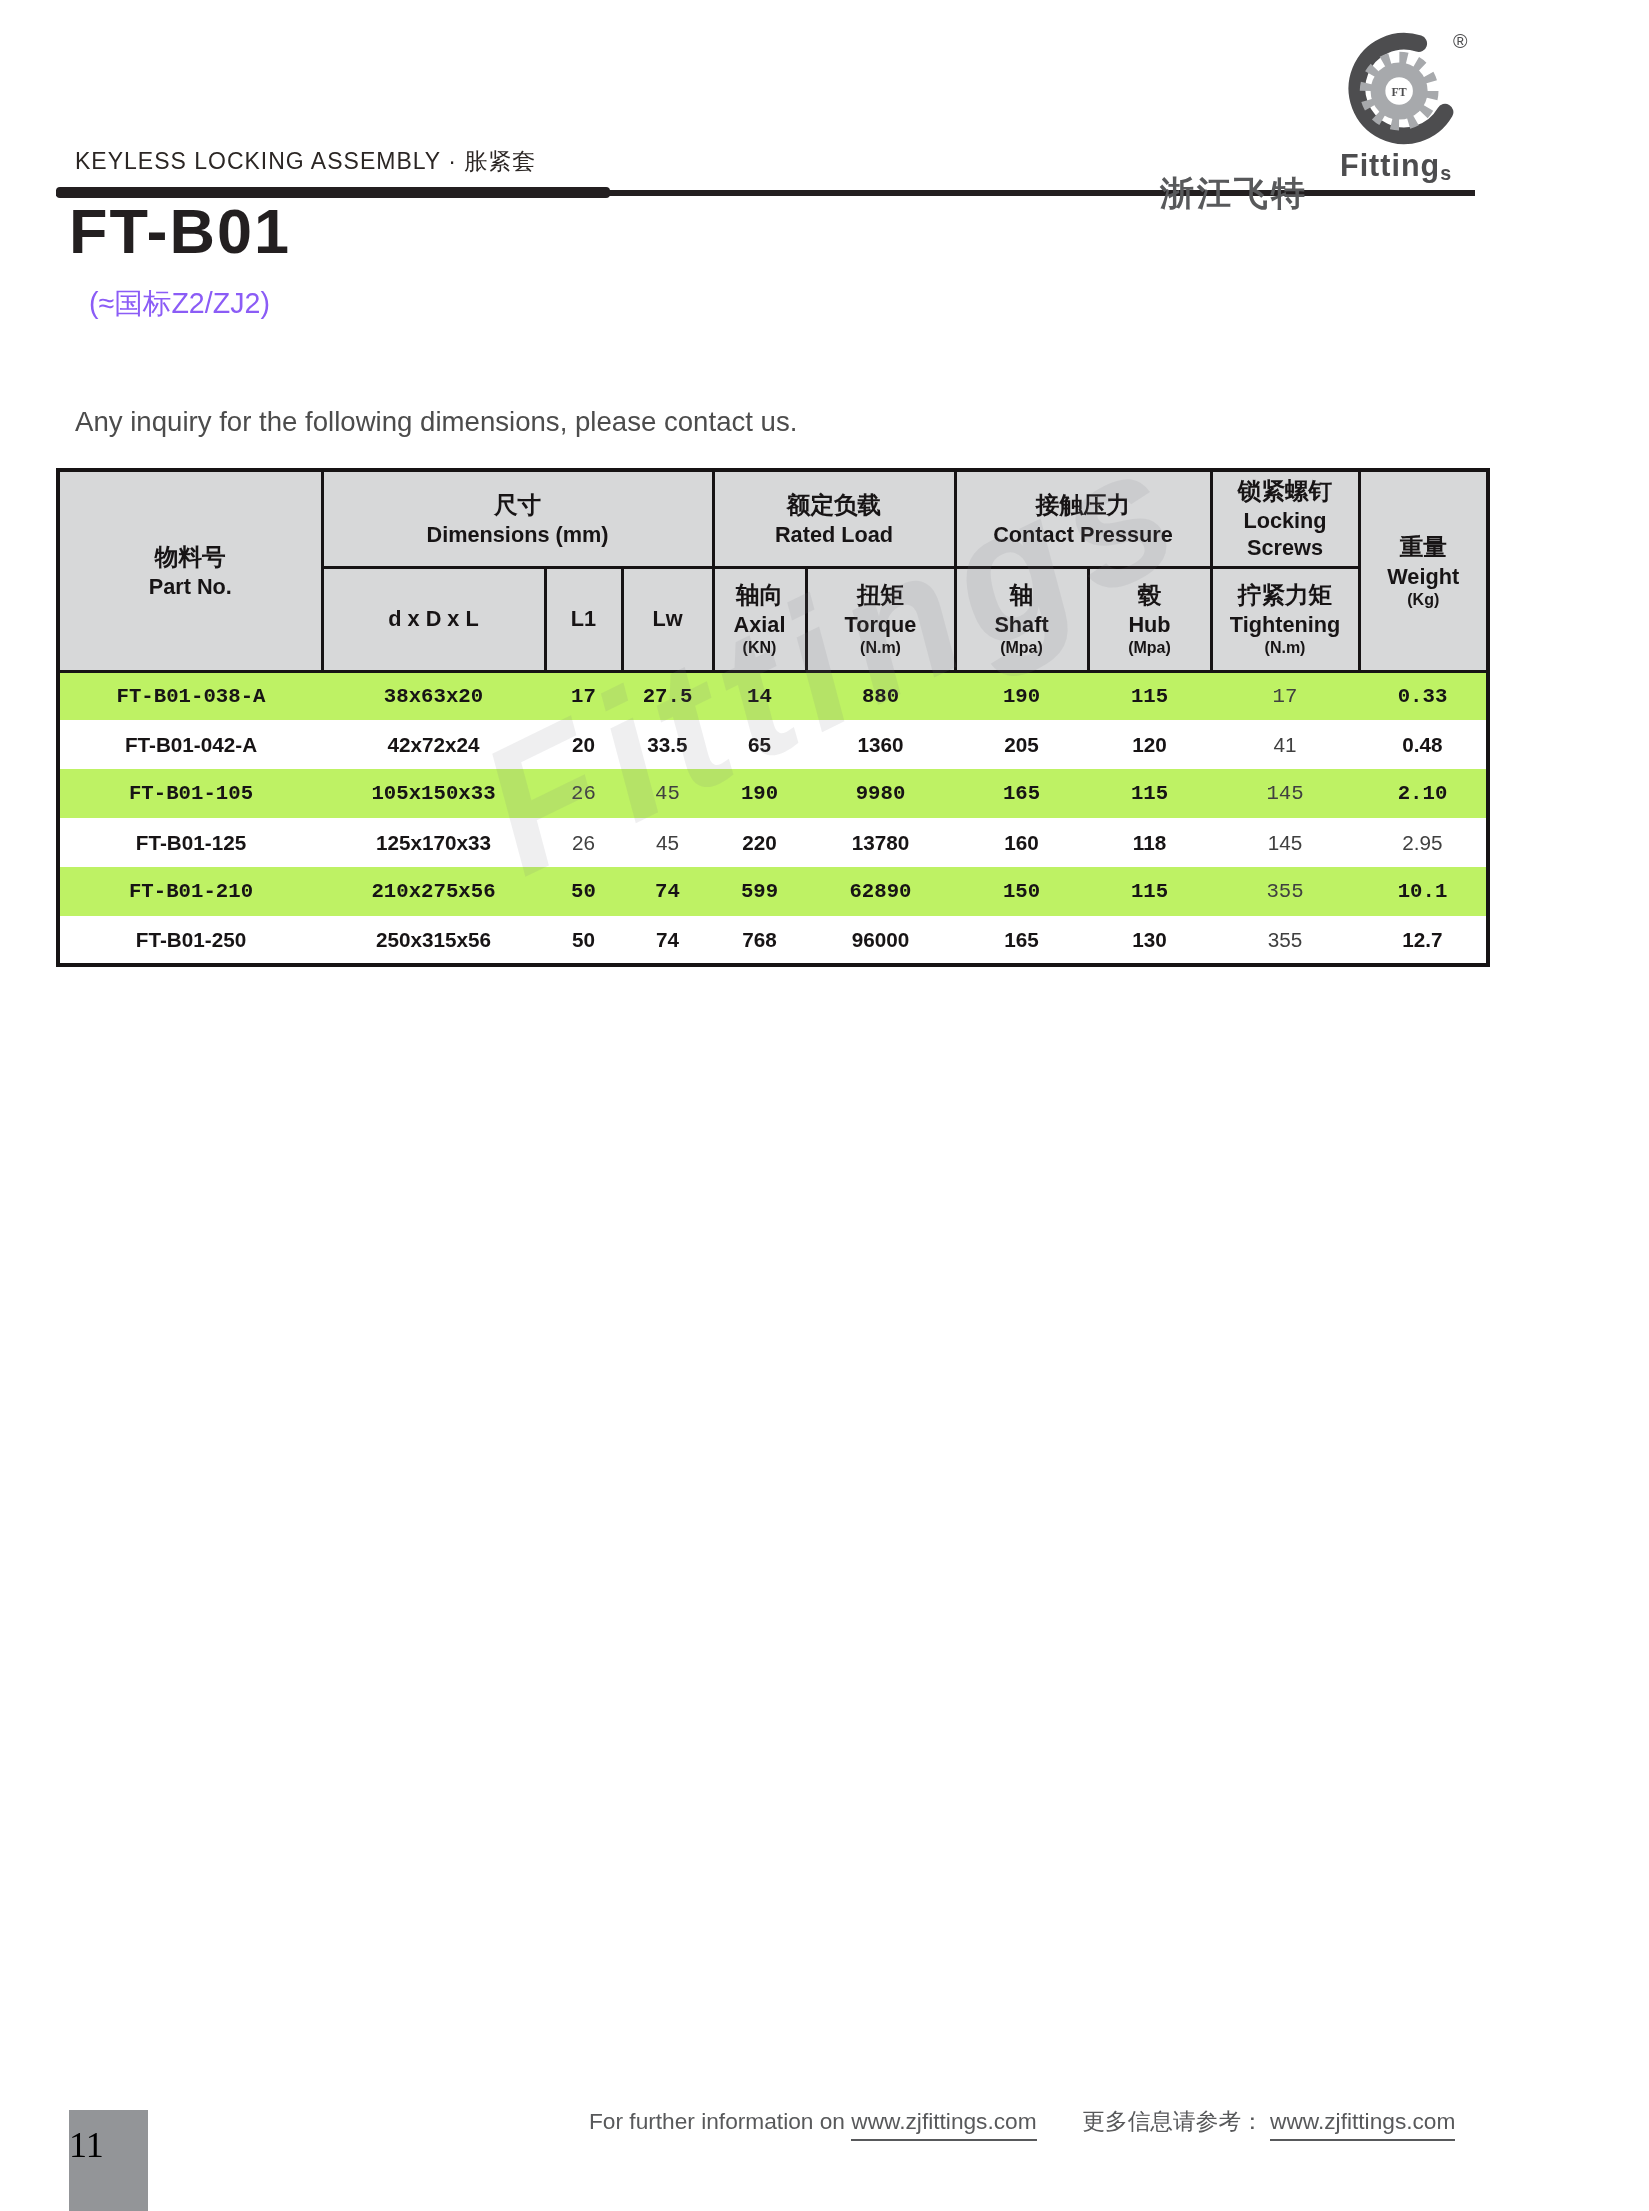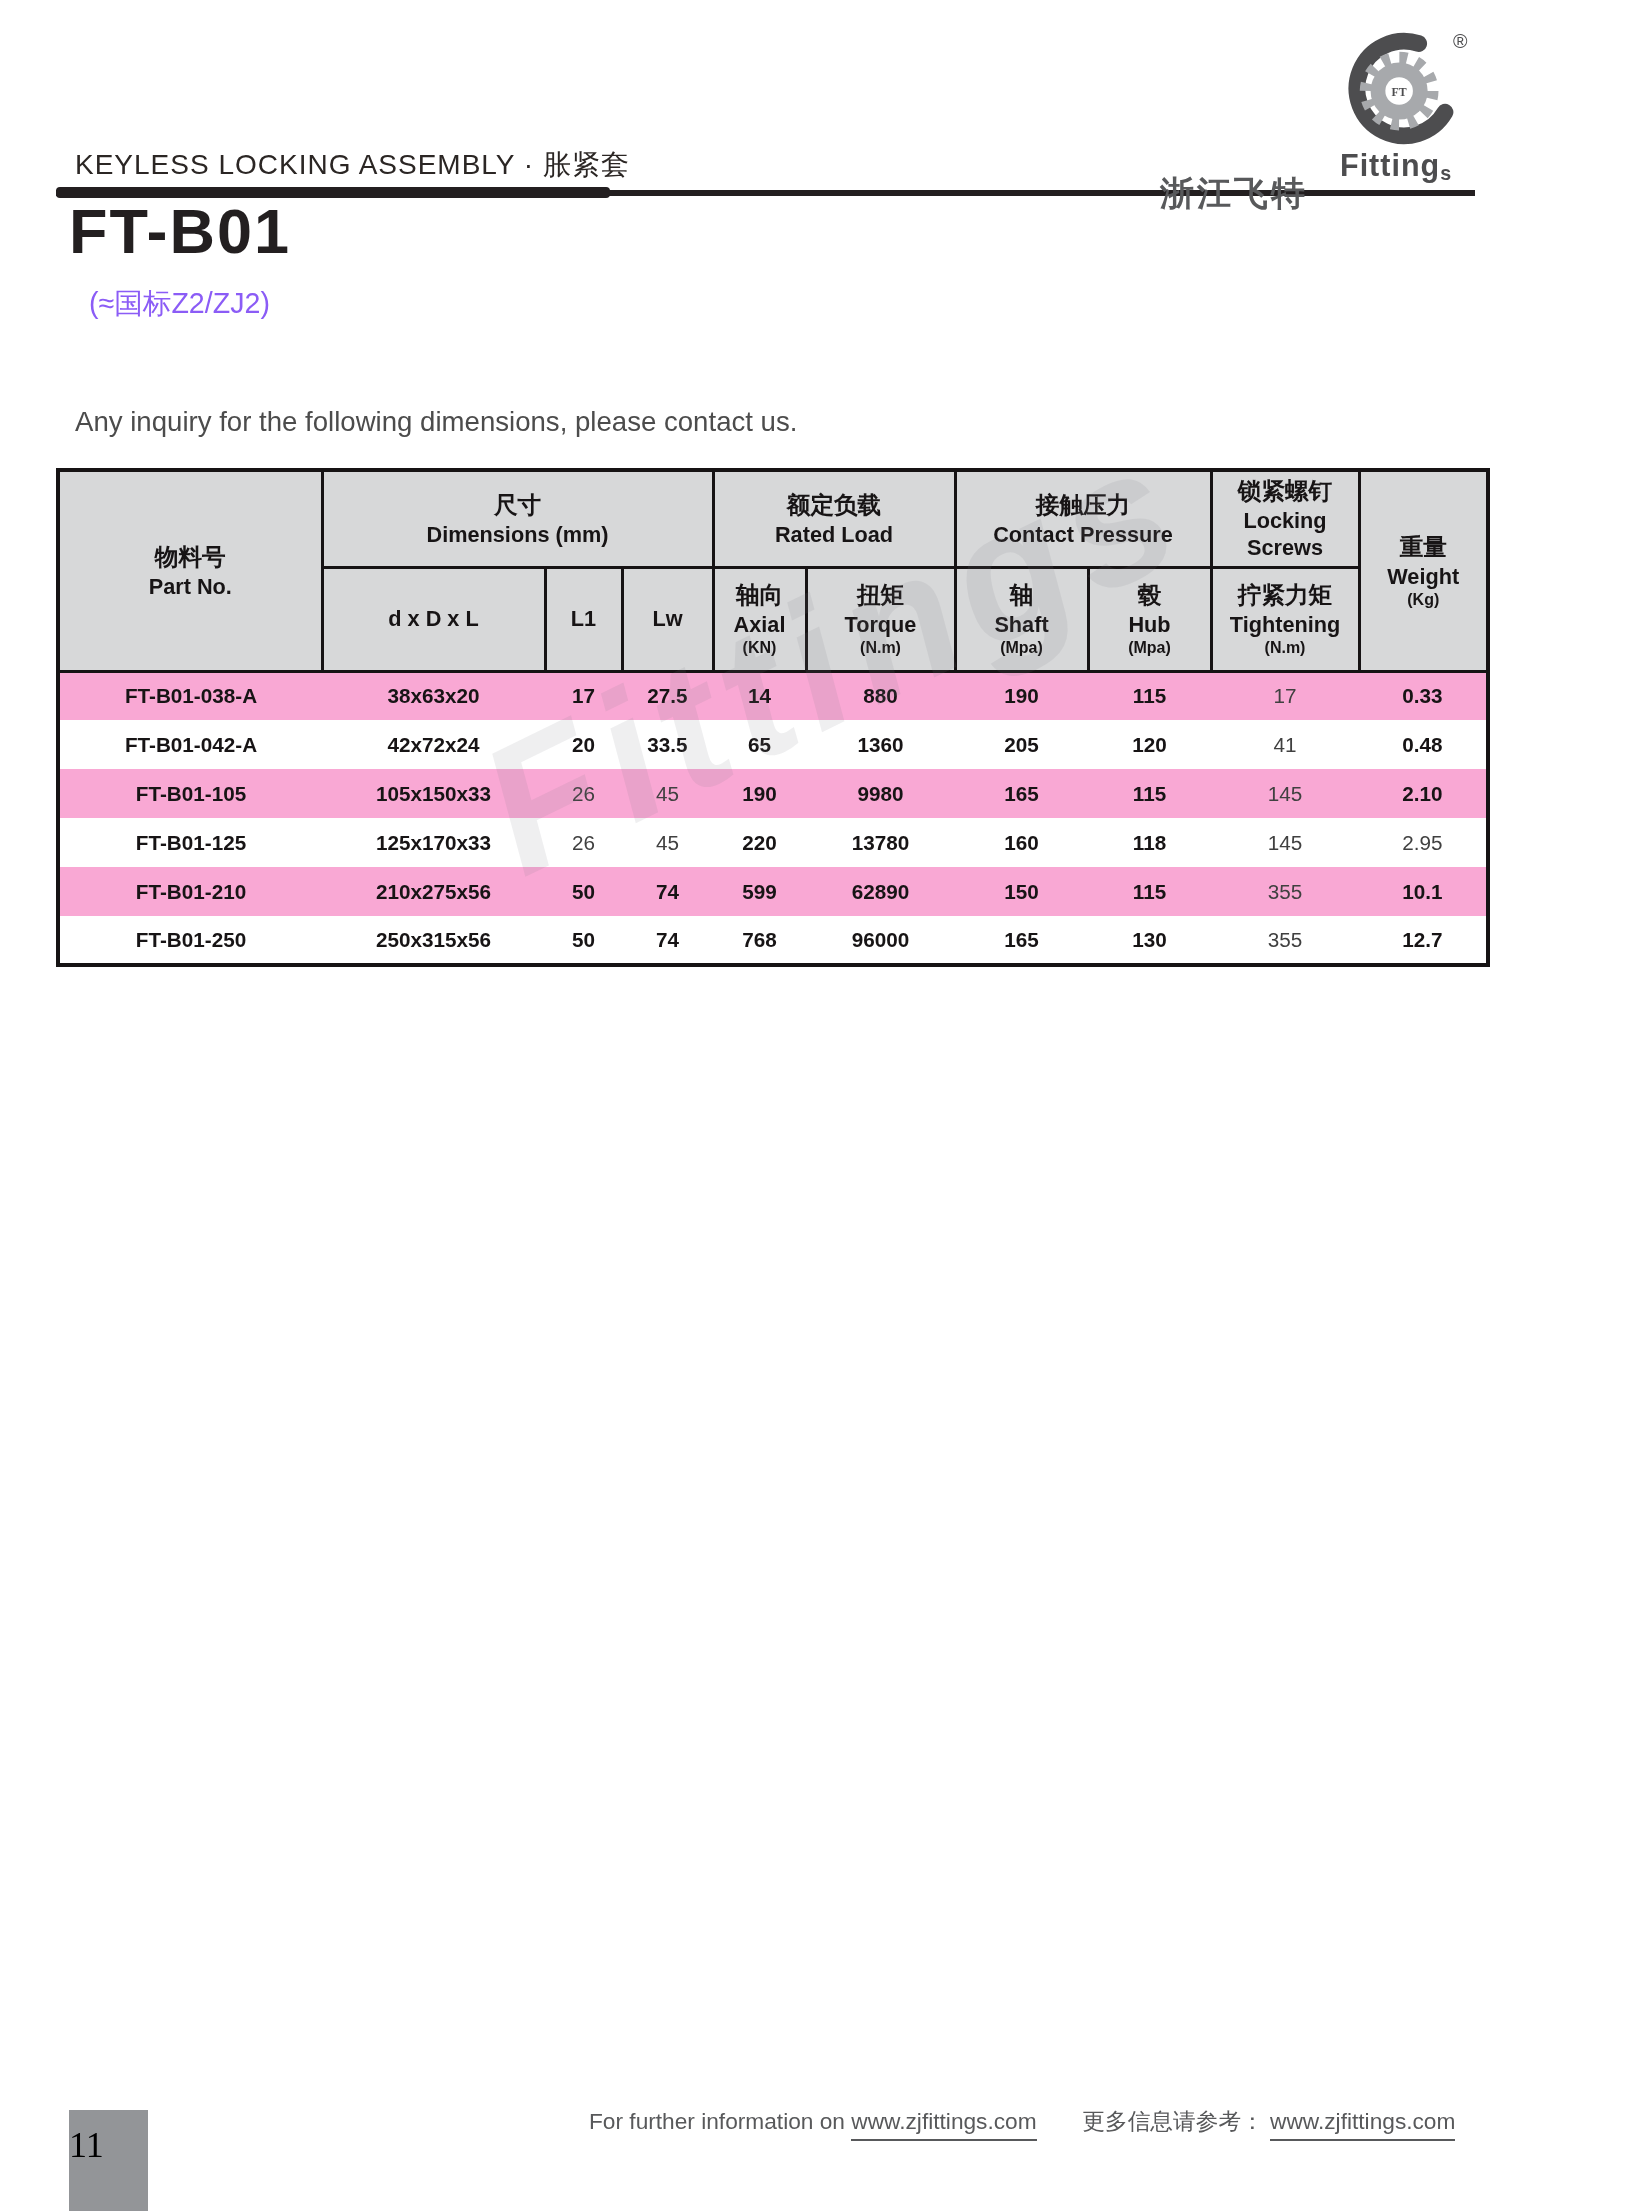--- a/index.html
+++ b/index.html
@@ -3,21 +3,21 @@
 <meta charset="utf-8">
 <style>
   html,body { margin:0; padding:0; background:#fff; }
   .page {
     position:relative; width:1649px; height:2211px; background:#ffffff;
     font-family:"Liberation Sans", sans-serif; color:#231f20; overflow:hidden;
   }
 
   
   .category-title {
-    position:absolute; left:75px; top:146px; font-size:28px;
+    position:absolute; left:75px; top:146px; font-size:23px;
     letter-spacing:1px; color:#2b2624; white-space:nowrap;
   }
   .rule-thin  { position:absolute; left:56px; top:190px; width:1419px; height:5.9px; background:#231f20; }
   .rule-thick { position:absolute; left:56px; top:187px; width:554px; height:10.8px; background:#231f20; border-radius:3.9px; }
 
   .brand-zh {
     position:absolute; left:1160px; top:144px; font-size:34px; color:#58595b;
     font-weight:bold; letter-spacing:3px; white-space:nowrap;margin-top:27px;
   }
   .logo-wrap { position:absolute; left:1338px; top:29.6px; width:138px; height:124px; }
@@ -53,21 +53,21 @@
     text-align:center; vertical-align:middle; color:#171415;
   }
   .spec-table thead tr.h1 { height:97px; }
   .spec-table thead tr.h2 { height:104px; }
   .spec-table thead tr.h2 th { border-bottom:3.9px solid #161314; }
   .spec-table th .zh   { display:block; font-size:23.6px; font-weight:bold; line-height:1.3; }
   .spec-table th .en   { display:block; font-size:21.7px; font-weight:bold; line-height:1.25; }
   .spec-table th .unit { display:block; font-size:16px; font-weight:bold; line-height:1.25; }
 
   .spec-table tbody tr { height:49px; background:#ffffff; }
-  .spec-table tbody tr.alt { background:#f9a8d4; }
+  .spec-table tbody tr.alt { background:#bef264;font-family:Liberation Mono, monospace; }
   .spec-table tbody td {
     border:none; text-align:center; vertical-align:middle;
     font-size:20.7px; font-weight:bold; color:#171415; padding:0;
   }
   .spec-table tbody td.muted { font-weight:normal; color:#404040; }
 
   
   .footer-line {
     position:absolute; left:589px; top:2106px; font-size:22.7px; color:#58595b;
     white-space:nowrap; z-index:2;

